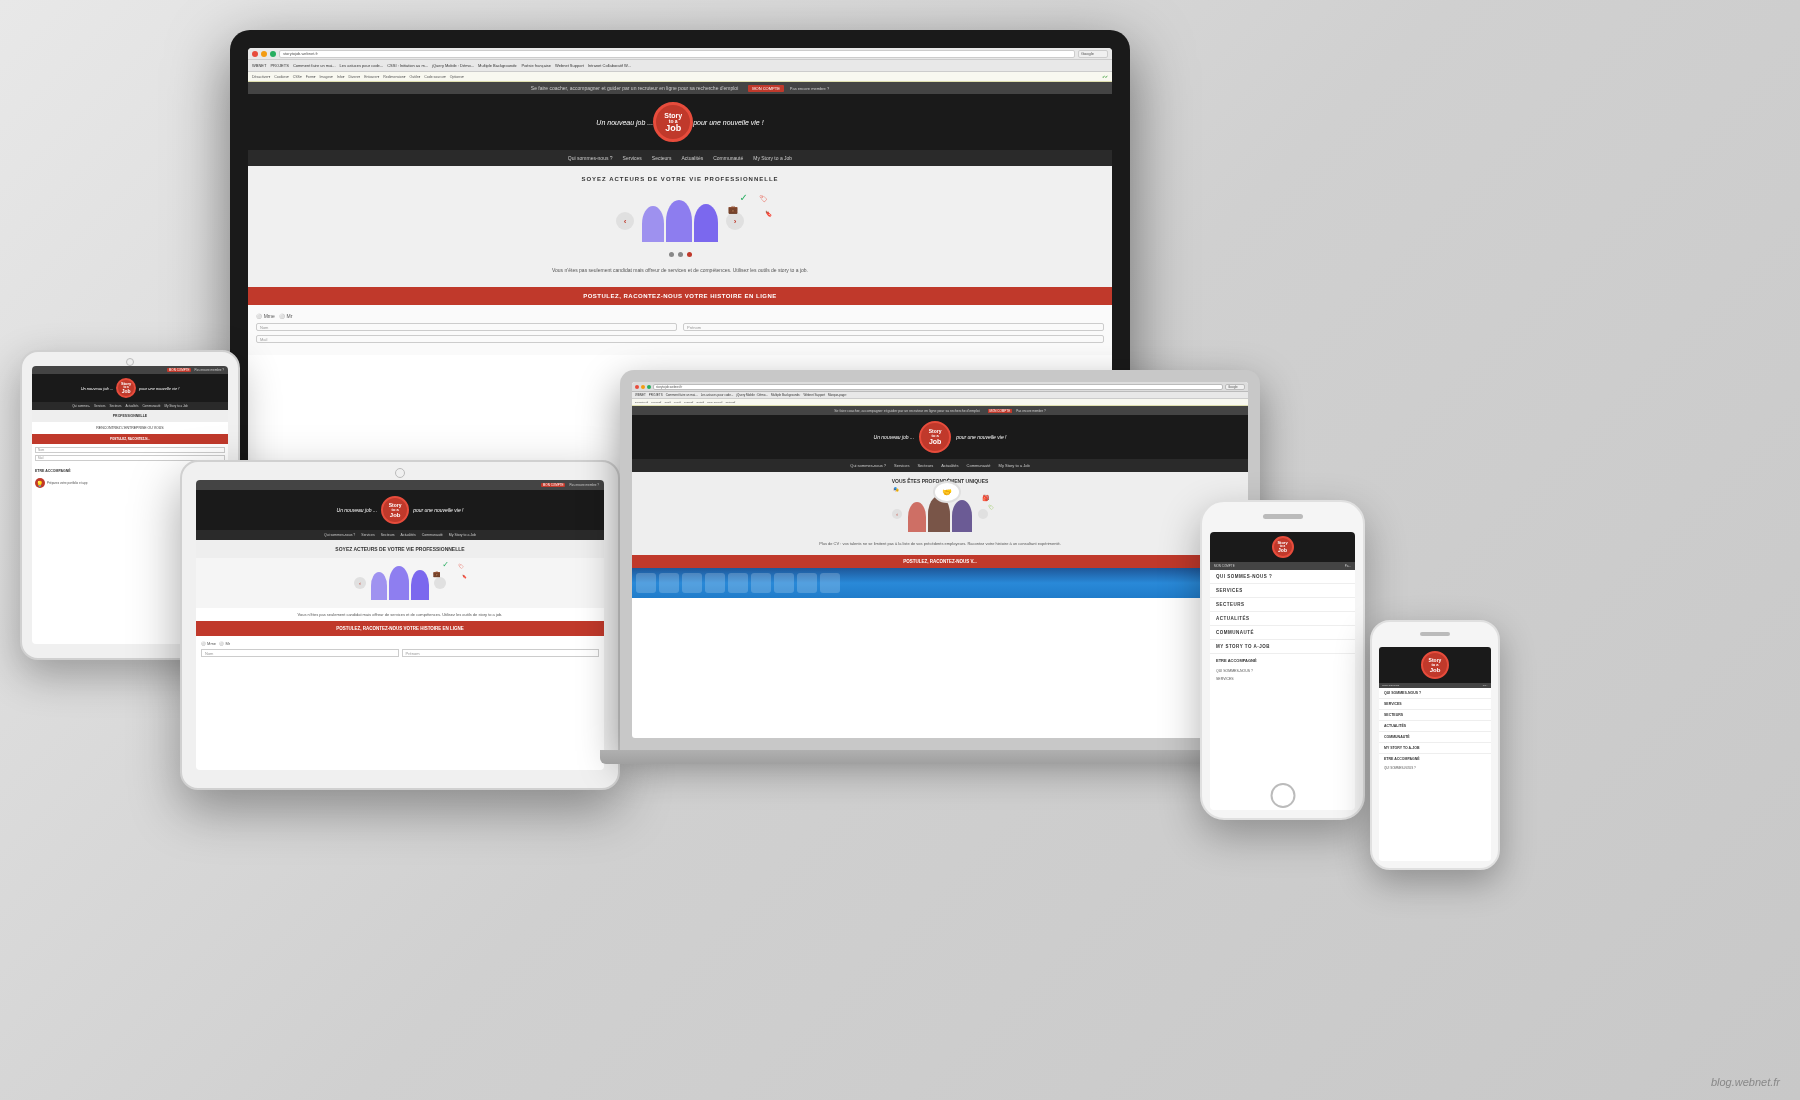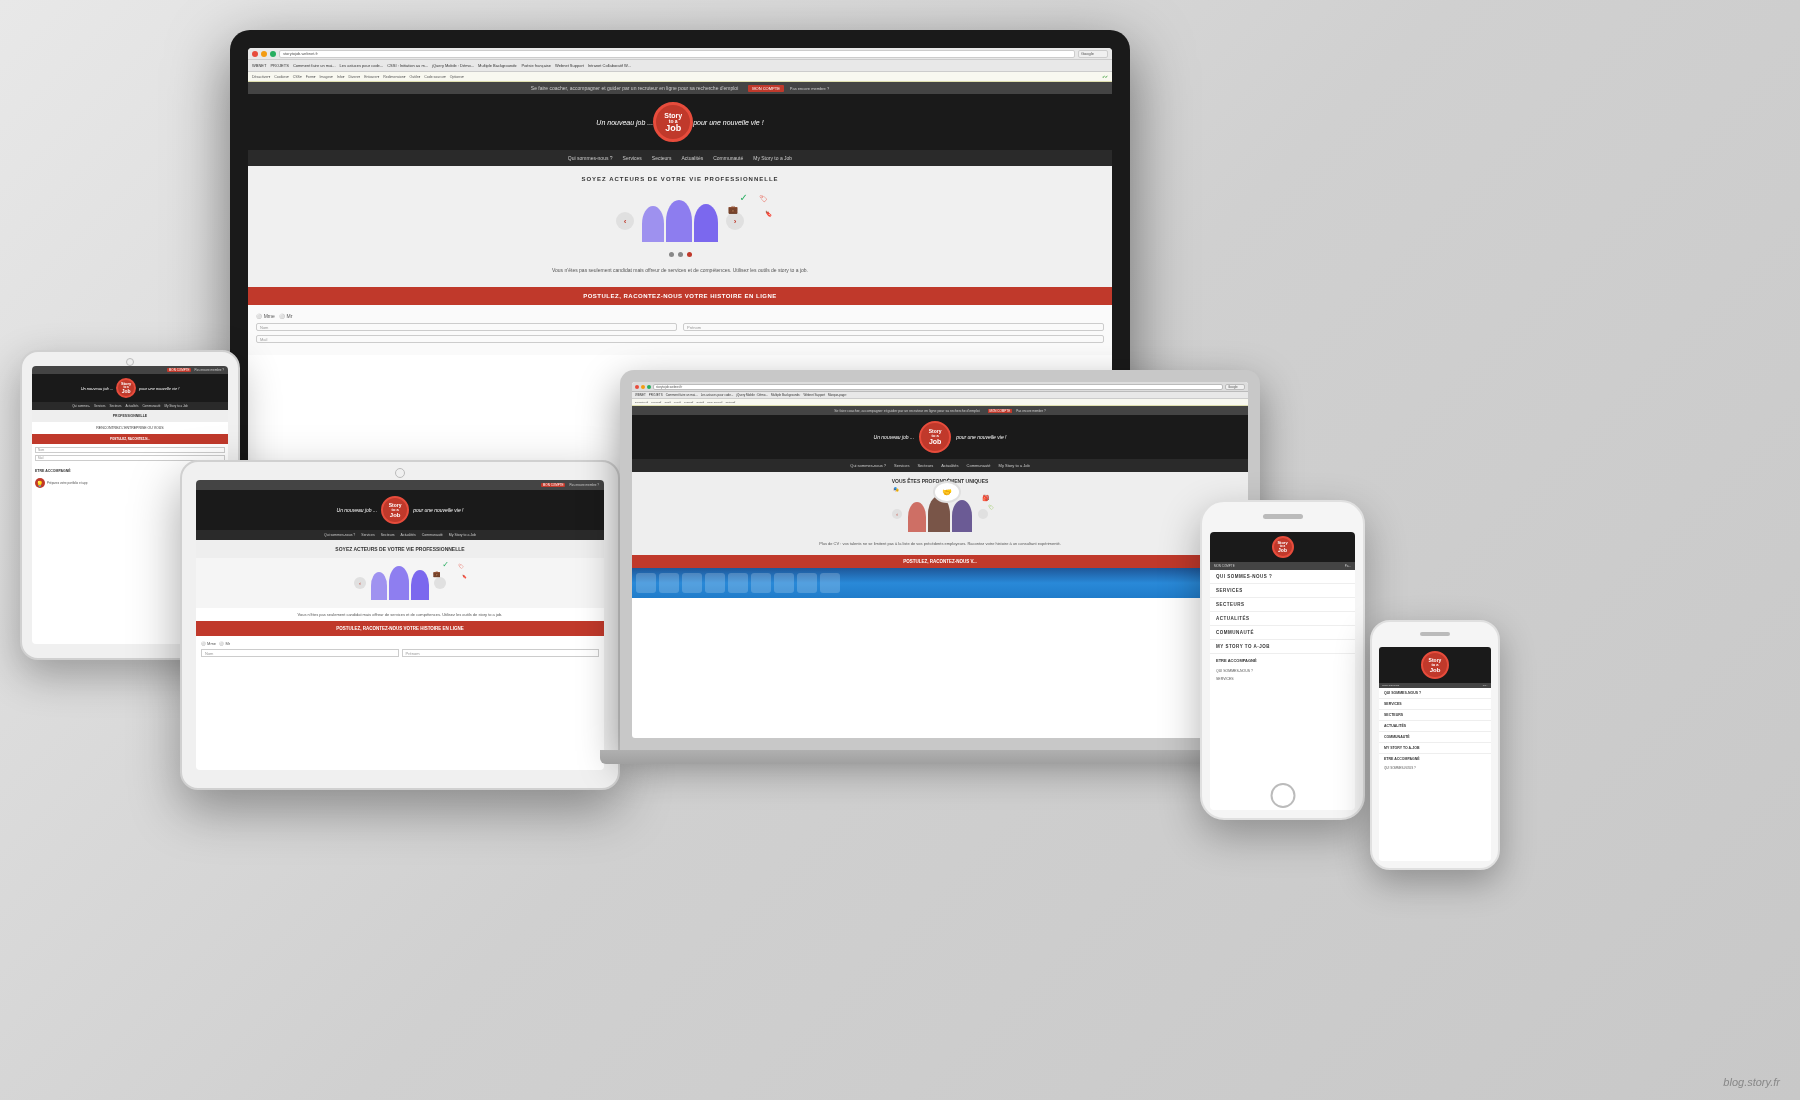--- a/index.html
+++ b/index.html
@@ -775,13 +775,13 @@
       <div style="border-bottom:1px solid #eee;padding:3px 5px;font-size:3.5px;color:#333;text-transform:uppercase;font-weight:bold;">SECTEURS</div>
       <div style="border-bottom:1px solid #eee;padding:3px 5px;font-size:3.5px;color:#333;text-transform:uppercase;font-weight:bold;">ACTUALITÉS</div>
       <div style="border-bottom:1px solid #eee;padding:3px 5px;font-size:3.5px;color:#333;text-transform:uppercase;font-weight:bold;">COMMUNAUTÉ</div>
       <div style="border-bottom:1px solid #eee;padding:3px 5px;font-size:3.5px;color:#333;text-transform:uppercase;font-weight:bold;">MY STORY TO A-JOB</div>
       <div style="padding:3px 5px;font-size:3.5px;font-weight:bold;color:#333;text-transform:uppercase;">ETRE ACCOMPAGNÉ</div>
       <div style="padding:2px 5px;font-size:3px;color:#555;text-transform:uppercase;">QUI SOMMES-NOUS ?</div>
     </div>
   </div>
 </div>
 
-<div class="watermark">blog.story.fr</div>
+<div class="watermark">blog.webnet.fr</div>
 
 </body></html>

